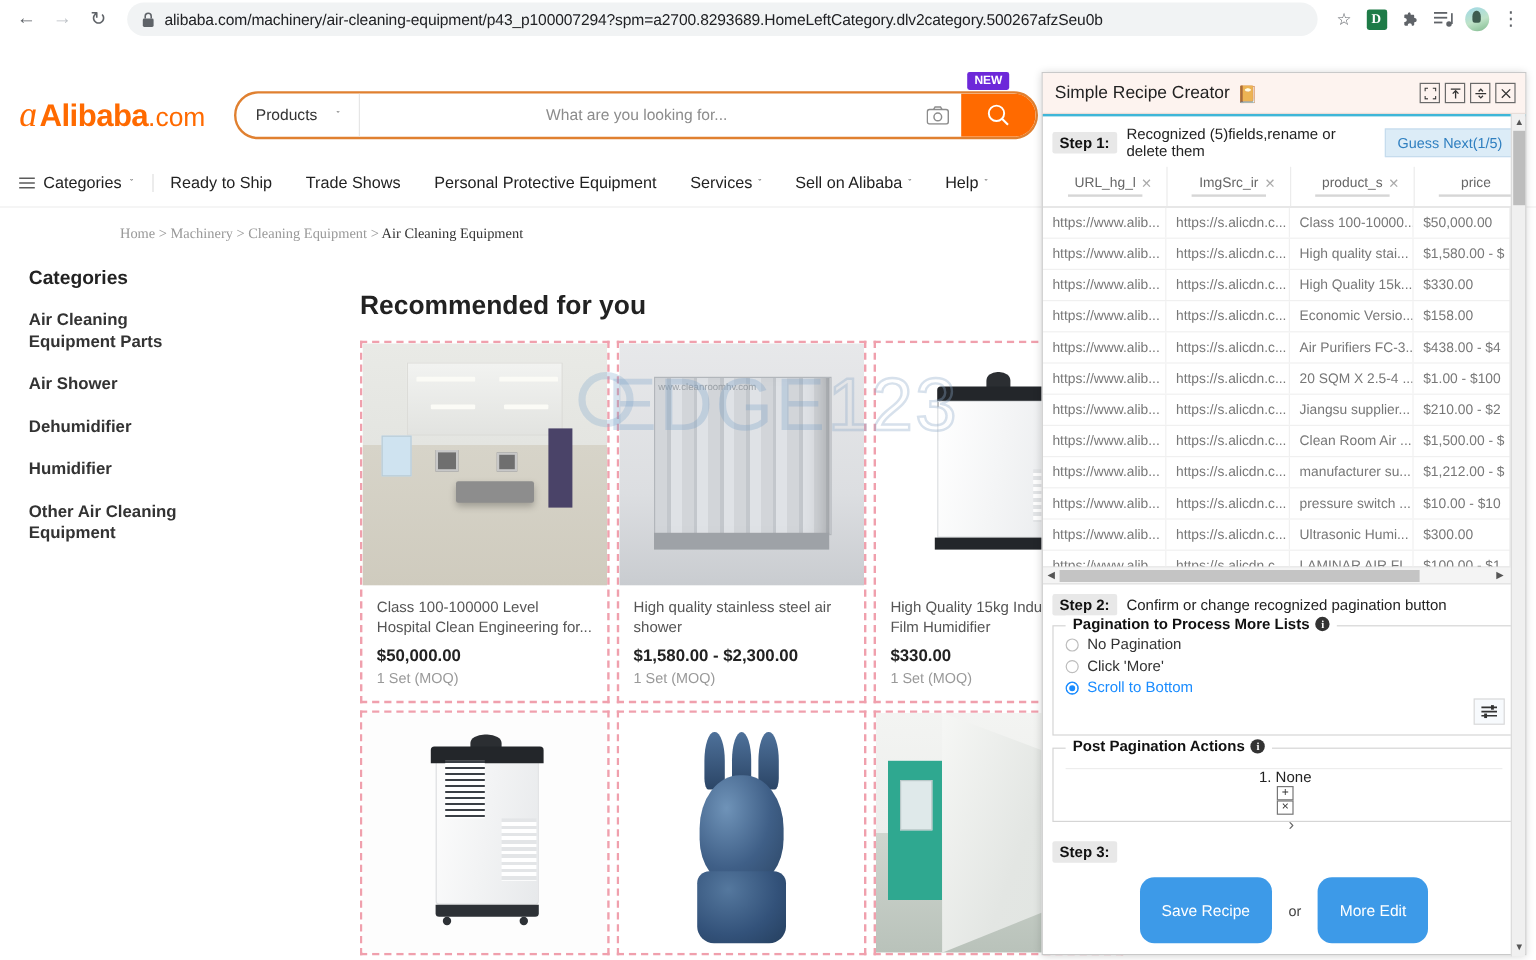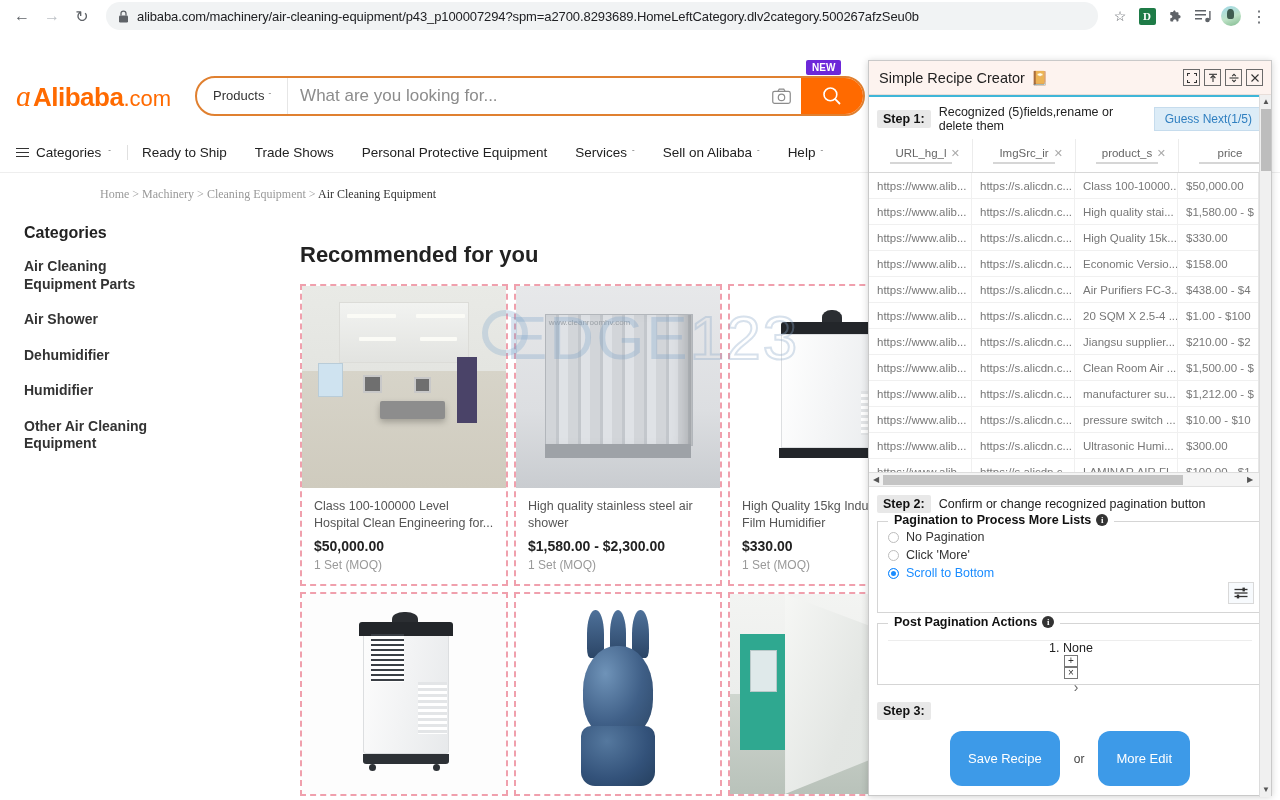--- a/index.html
+++ b/index.html
@@ -86,26 +86,26 @@
   }
   #ali-name { color: #ff6a00; letter-spacing: -0.5px; }
   #ali-dotcom { color: #ff6a00; font-weight: normal; font-size: 22px; }
 
   #search-wrap {
     display: flex; align-items: center; height: 40px; width: 670px;
     border: 2px solid #e08030; border-radius: 20px; overflow: hidden; background: #fff;
     position: relative;
   }
   #search-cat {
-    display: flex; align-items: center; gap: 4px; padding: 0 16px; height: 100%;
+    display: flex; align-items: center; gap: 16px; padding: 0 16px; height: 100%;
     font-size: 13px; color: #333; border-right: 1px solid #e6e6e6; white-space: nowrap;
   }
   #search-input {
-    flex: 1; border: 0; outline: 0; height: 100%; padding: 0 12px; font-size: 17px;
-    font-family: "Liberation Sans", sans-serif; color: #333; background: transparent;
+    flex: 1; border: 0; outline: 0; height: 100%; padding: 0 12px; font-size: 13px;
+    font-family: "Liberation Sans", sans-serif; color: #333; background: transparent; text-align: center;
   }
   #search-input::placeholder { color: #8c8c8c; }
   #camera-btn {
     width: 40px; height: 100%; display: flex; align-items: center; justify-content: center;
     color: #8c8c8c;
   }
   #search-go {
     width: 62px; height: 100%; background: #ff6a00; display: flex;
     align-items: center; justify-content: center; color: #fff;
   }

